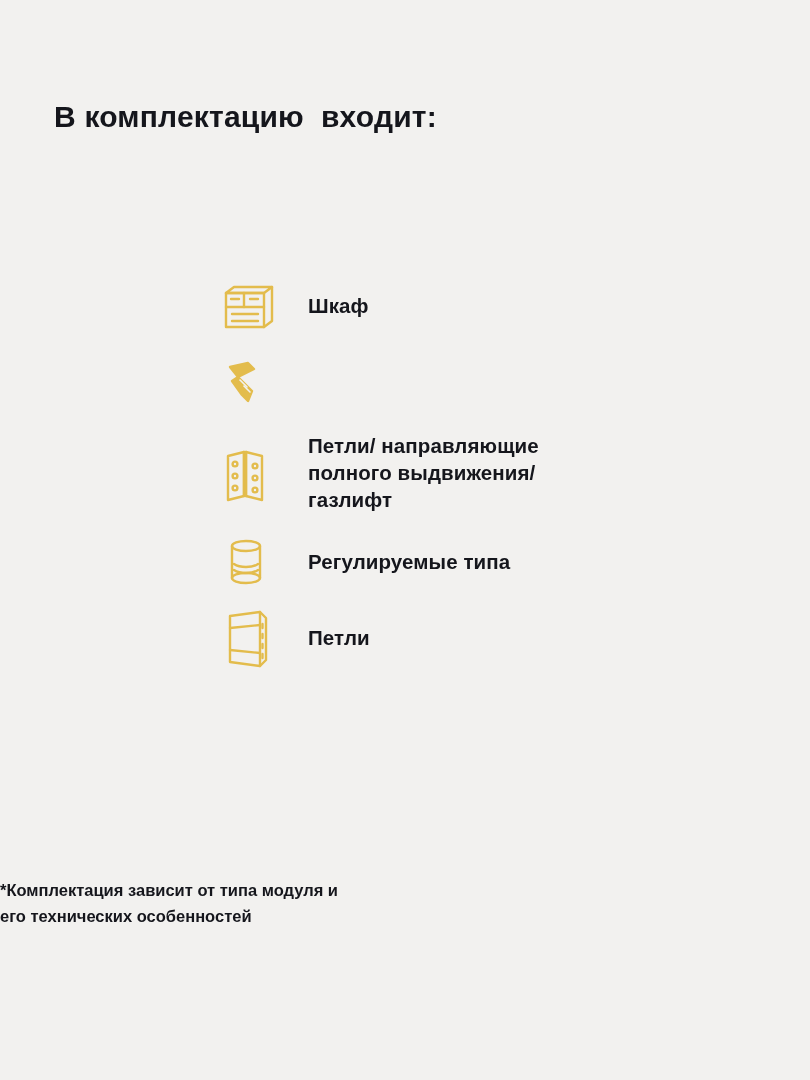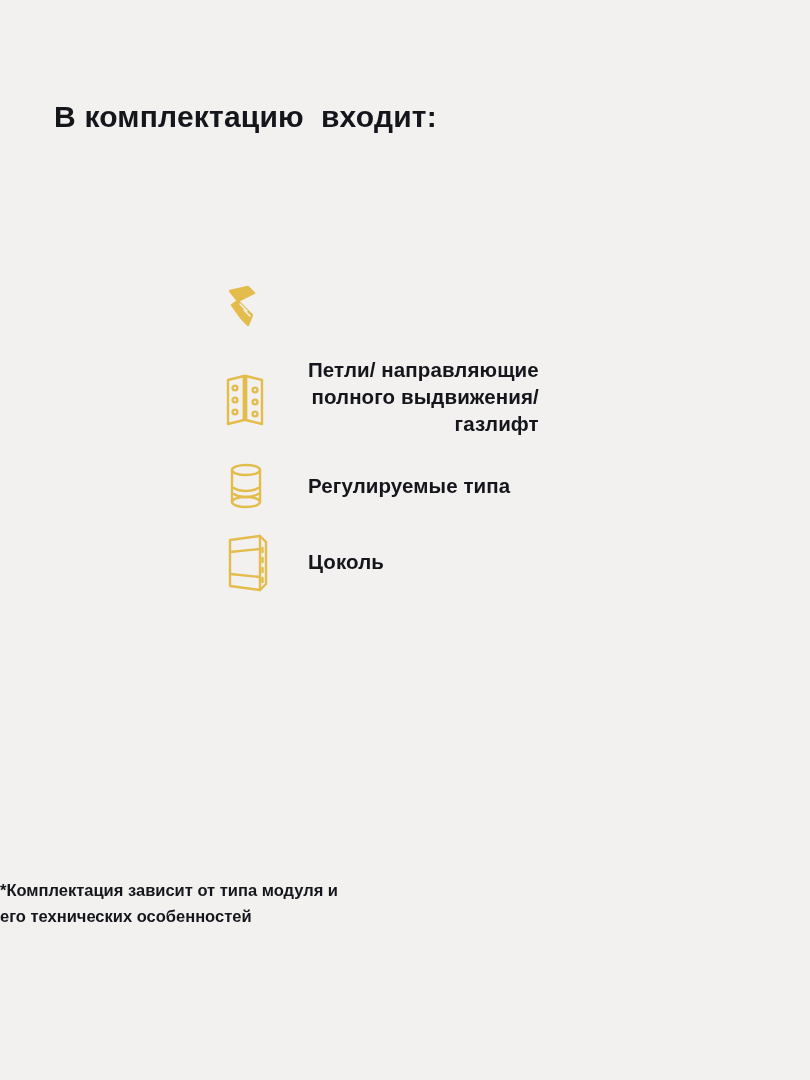--- a/index.html
+++ b/index.html
@@ -65,21 +65,20 @@
     font-weight: bold;
     line-height: 1.32;
     color: #15161c;
     padding-top: 16px;
     white-space: pre-line;
     letter-spacing: 0.1px;
   }
 
   .item.tall .item-label {
     padding-top: 4px;
-    text-align: right;
   }
   .item.tall {
     min-height: 96px;
     margin-bottom: 8px;
   }
   .item.tall .icon-cell {
     height: 96px;
     align-items: center;
   }
 
@@ -99,20 +98,36 @@
 </style>
 </head>
 <body>
 
 <div class="page">
 
   <div class="title">В комплектацию  входит:</div>
 
   <div class="list">
 
+    <div class="item">
+      <div class="icon-cell">
+        <svg width="58" height="52" viewBox="0 0 58 52" fill="none" stroke="#e3bc4c" stroke-width="2.4" stroke-linejoin="round" stroke-linecap="round">
+          <path d="M6 12 L44 12 L52 6 L14 6 Z"></path>
+          <path d="M6 12 L6 46 L44 46 L44 12 Z"></path>
+          <path d="M44 46 L52 40 L52 6"></path>
+          <path d="M6 26 L44 26"></path>
+          <path d="M24 12 L24 26"></path>
+          <path d="M11 18 L19 18"></path>
+          <path d="M30 18 L38 18"></path>
+          <path d="M12 33 L38 33"></path>
+          <path d="M12 40 L38 40"></path>
+        </svg>
+      </div>
+      <div class="item-label">Шкаф</div>
+    </div>
 
     <div class="item">
       <div class="icon-cell">
         <svg width="58" height="52" viewBox="0 0 58 52" fill="none" stroke="#e3bc4c" stroke-width="2.4" stroke-linejoin="round" stroke-linecap="round">
           <path d="M10 10 L28 6 L34 12 L18 20 Z" fill="#e3bc4c" stroke="#e3bc4c"></path>
           <path d="M18 20 L32 34 L28 44 L22 38 L12 24 Z" fill="#e3bc4c" stroke="#e3bc4c"></path>
           <path d="M20 23 L27 30" stroke="#f2f1ef" stroke-width="1.6"></path>
           <path d="M24 29 L30 35" stroke="#f2f1ef" stroke-width="1.6"></path>
         </svg>
       </div>
@@ -159,20 +174,20 @@
           <path d="M10 8 L40 4 L46 10 L46 52 L40 58 L10 54 Z"></path>
           <path d="M40 4 L40 58"></path>
           <path d="M10 20 L40 17"></path>
           <path d="M10 42 L40 45"></path>
           <path d="M42.5 16 L42.5 20"></path>
           <path d="M42.5 26 L42.5 30"></path>
           <path d="M42.5 36 L42.5 40"></path>
           <path d="M42.5 46 L42.5 50"></path>
         </svg>
       </div>
-      <div class="item-label">Цоколь</div>
+      <div class="item-label">Петли</div>
     </div>
 
   </div>
 
   <div class="footnote">*Комплектация зависит от типа модуля и
 его технических особенностей</div>
 </div>
 
 </body></html>

